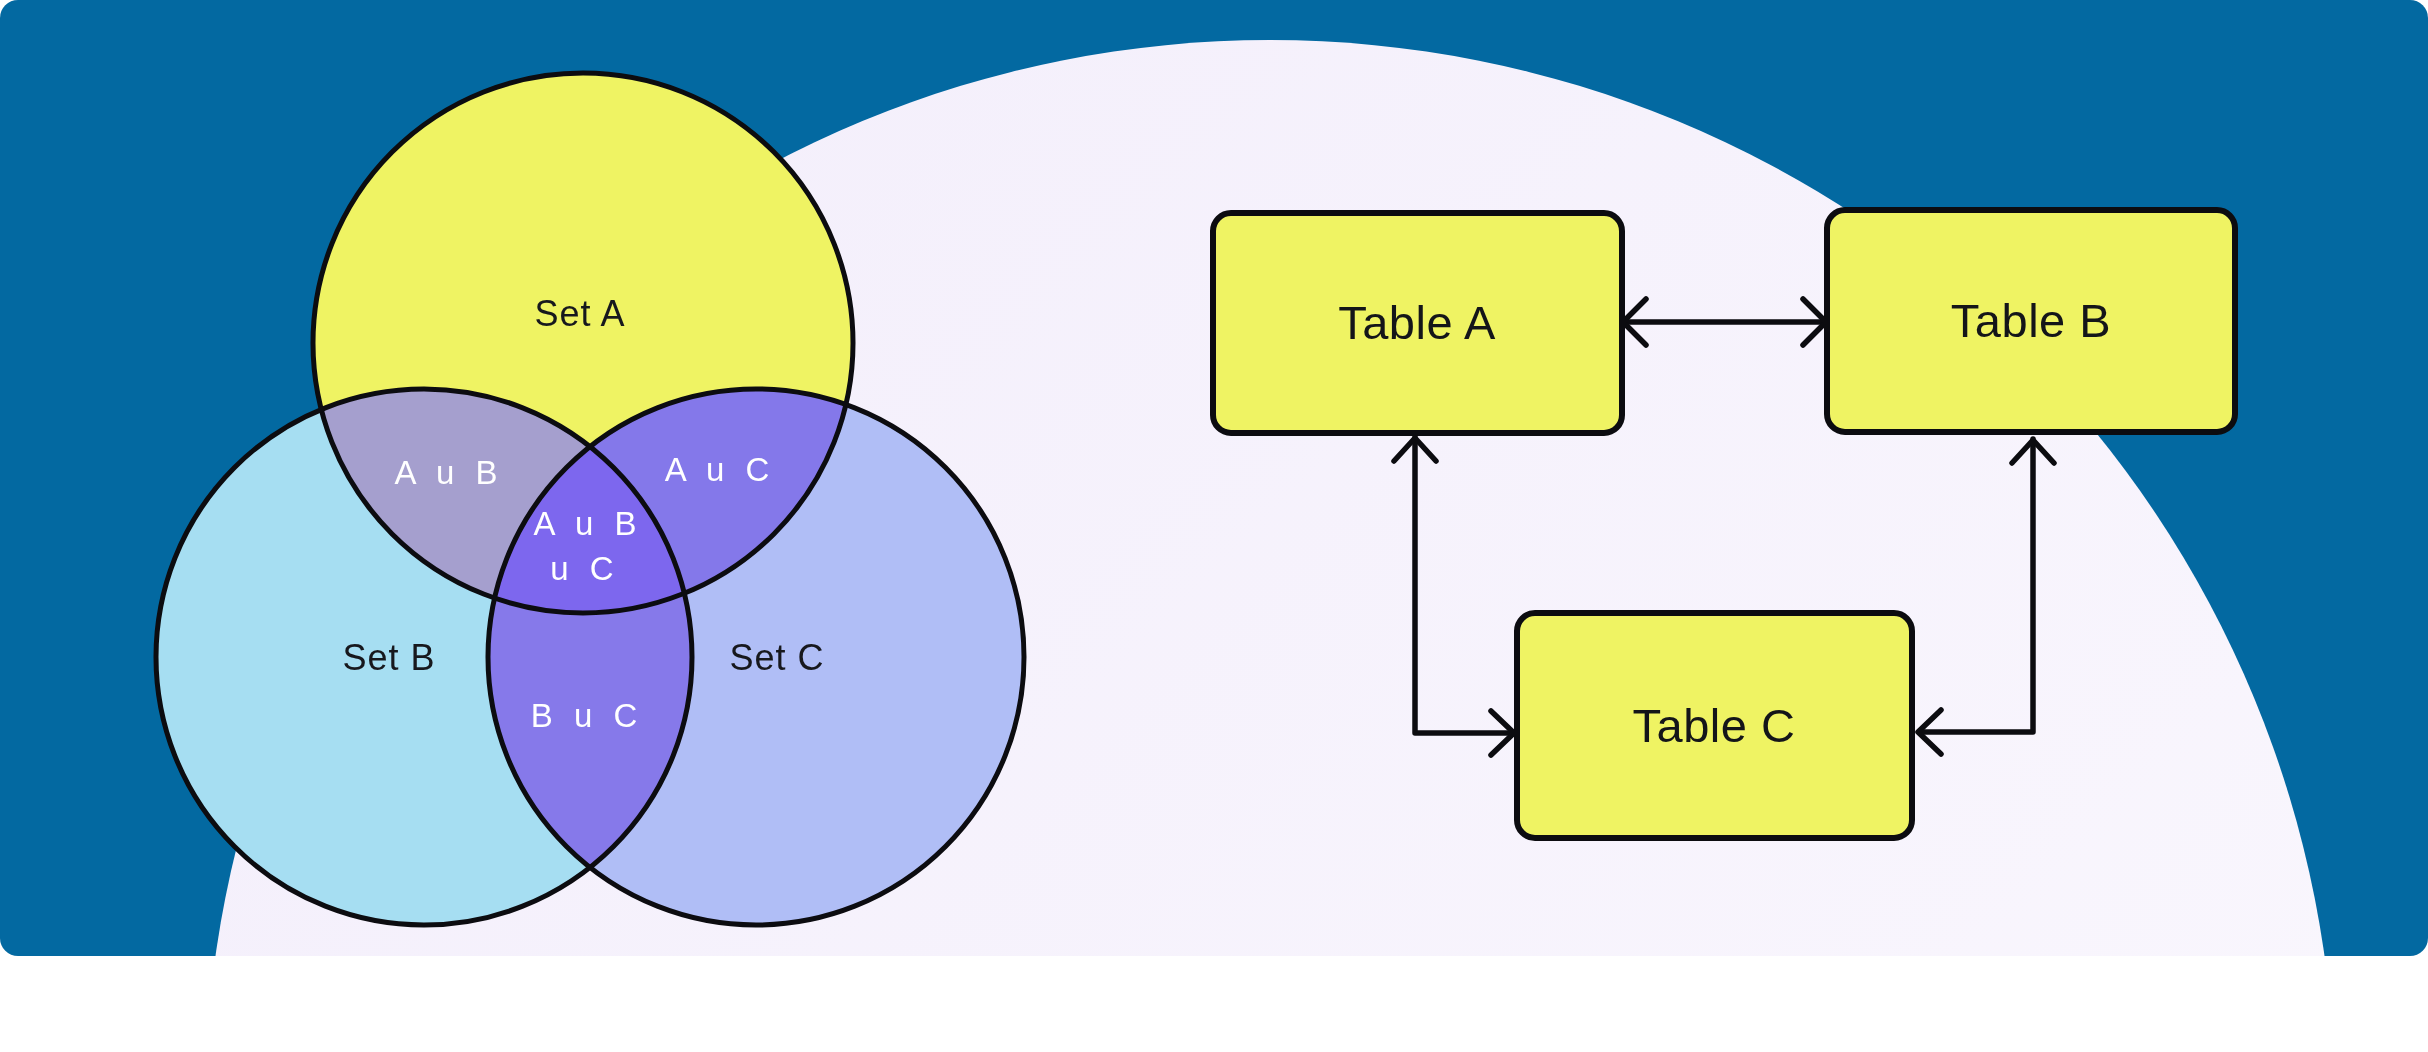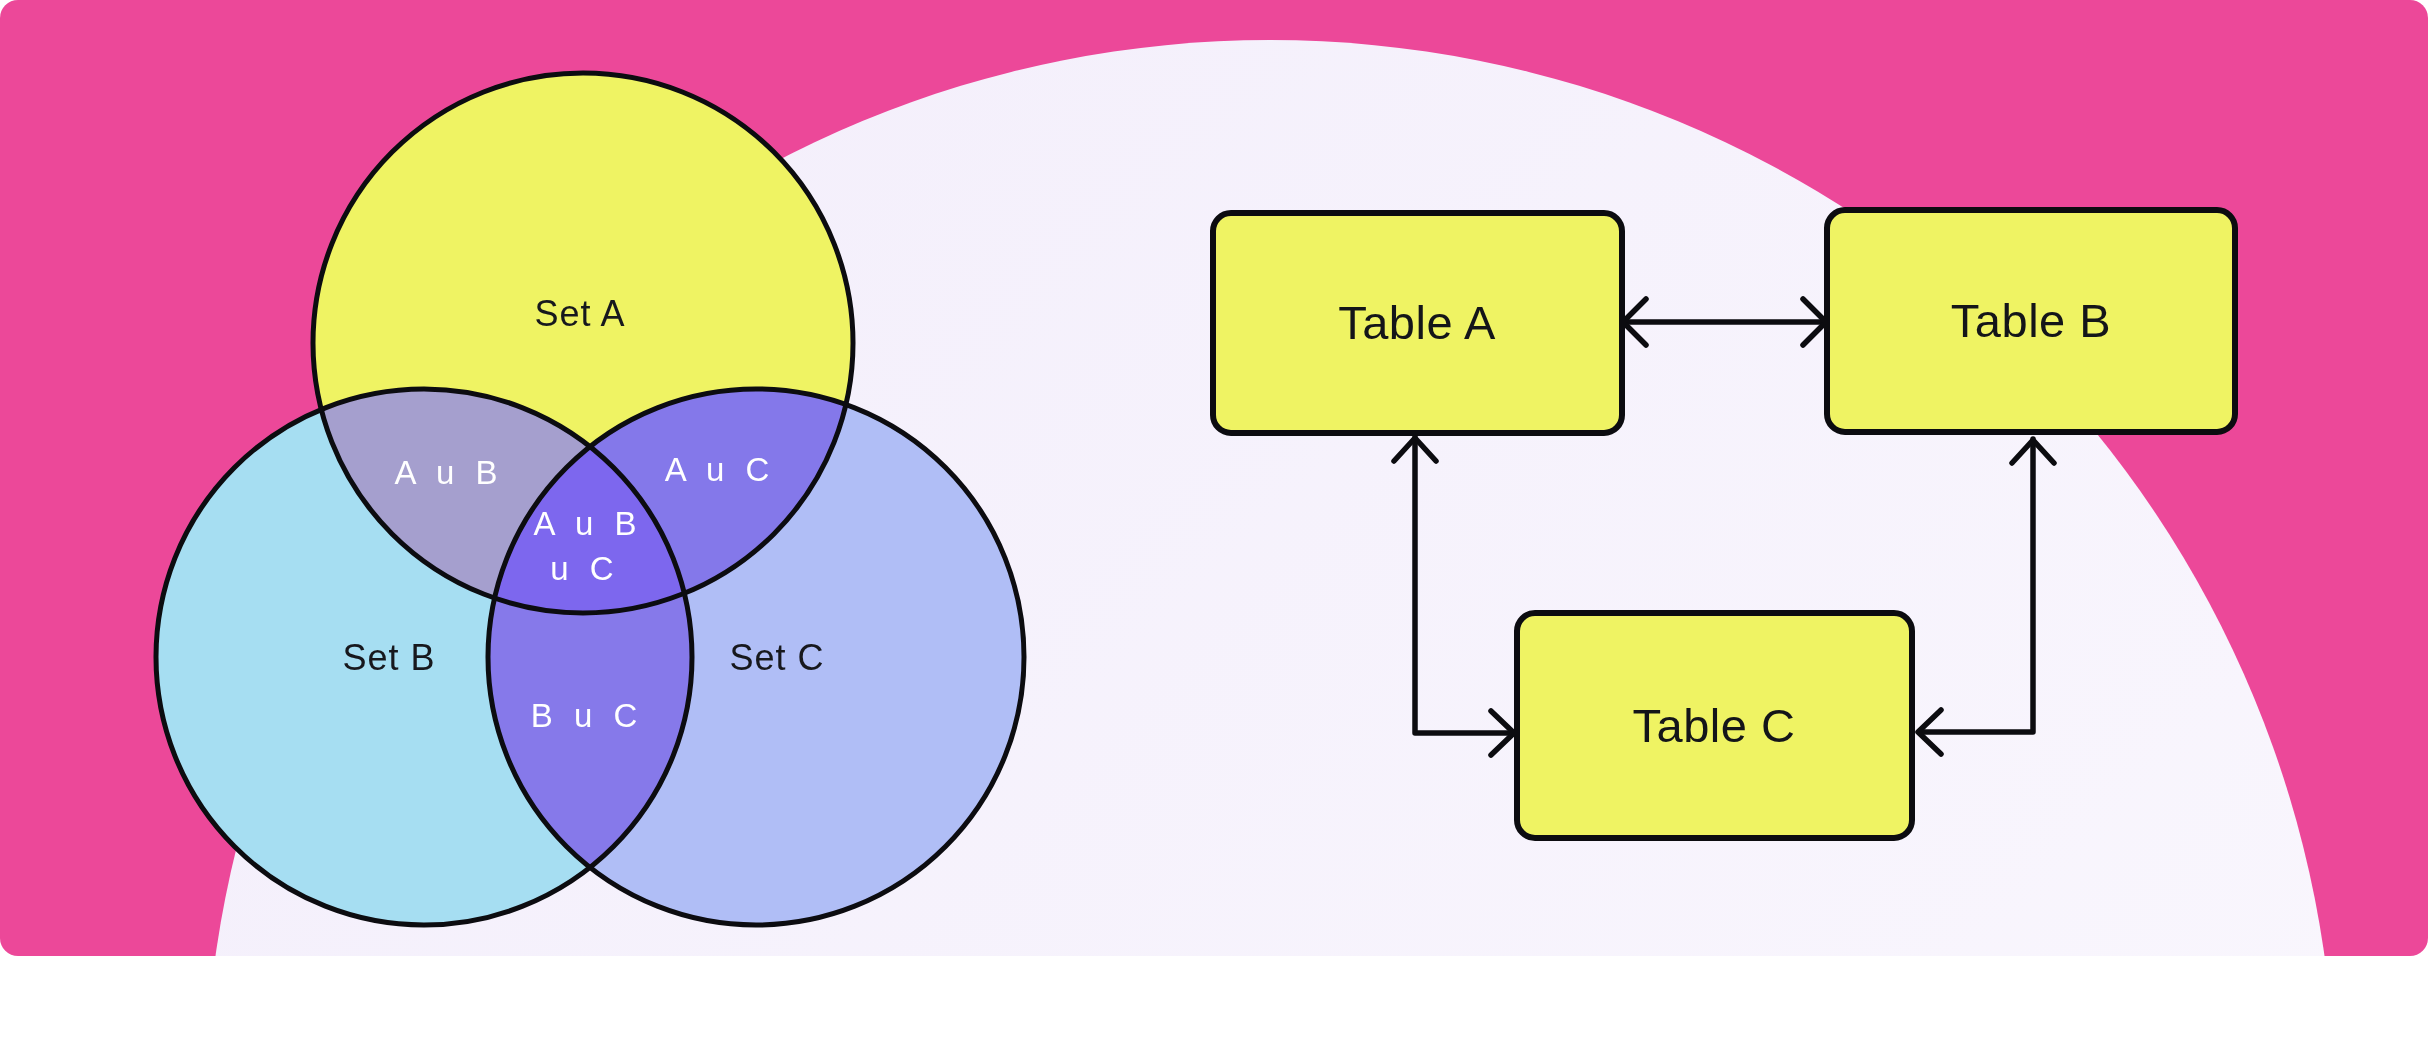--- a/index.html
+++ b/index.html
@@ -1,21 +1,21 @@
 <!DOCTYPE html>
 <html><head>
 <meta charset="utf-8">
 <style>
   html, body { margin: 0; padding: 0; background: #ffffff; }
   .canvas {
     position: relative;
     width: 2428px;
     height: 956px;
     overflow: hidden;
-    background: #ec4899;
+    background: #0369a1;
     font-family: "Liberation Sans", sans-serif;
     border-radius: 18px;
   }
   svg.scene { position: absolute; left: 0; top: 0; display: block; }
 
   .venn-outline { fill: none; stroke-width: 5px; }
   .node-rect   { stroke-width: 6px; }
 
   text.set-label {
     font-family: "Liberation Sans", sans-serif;

